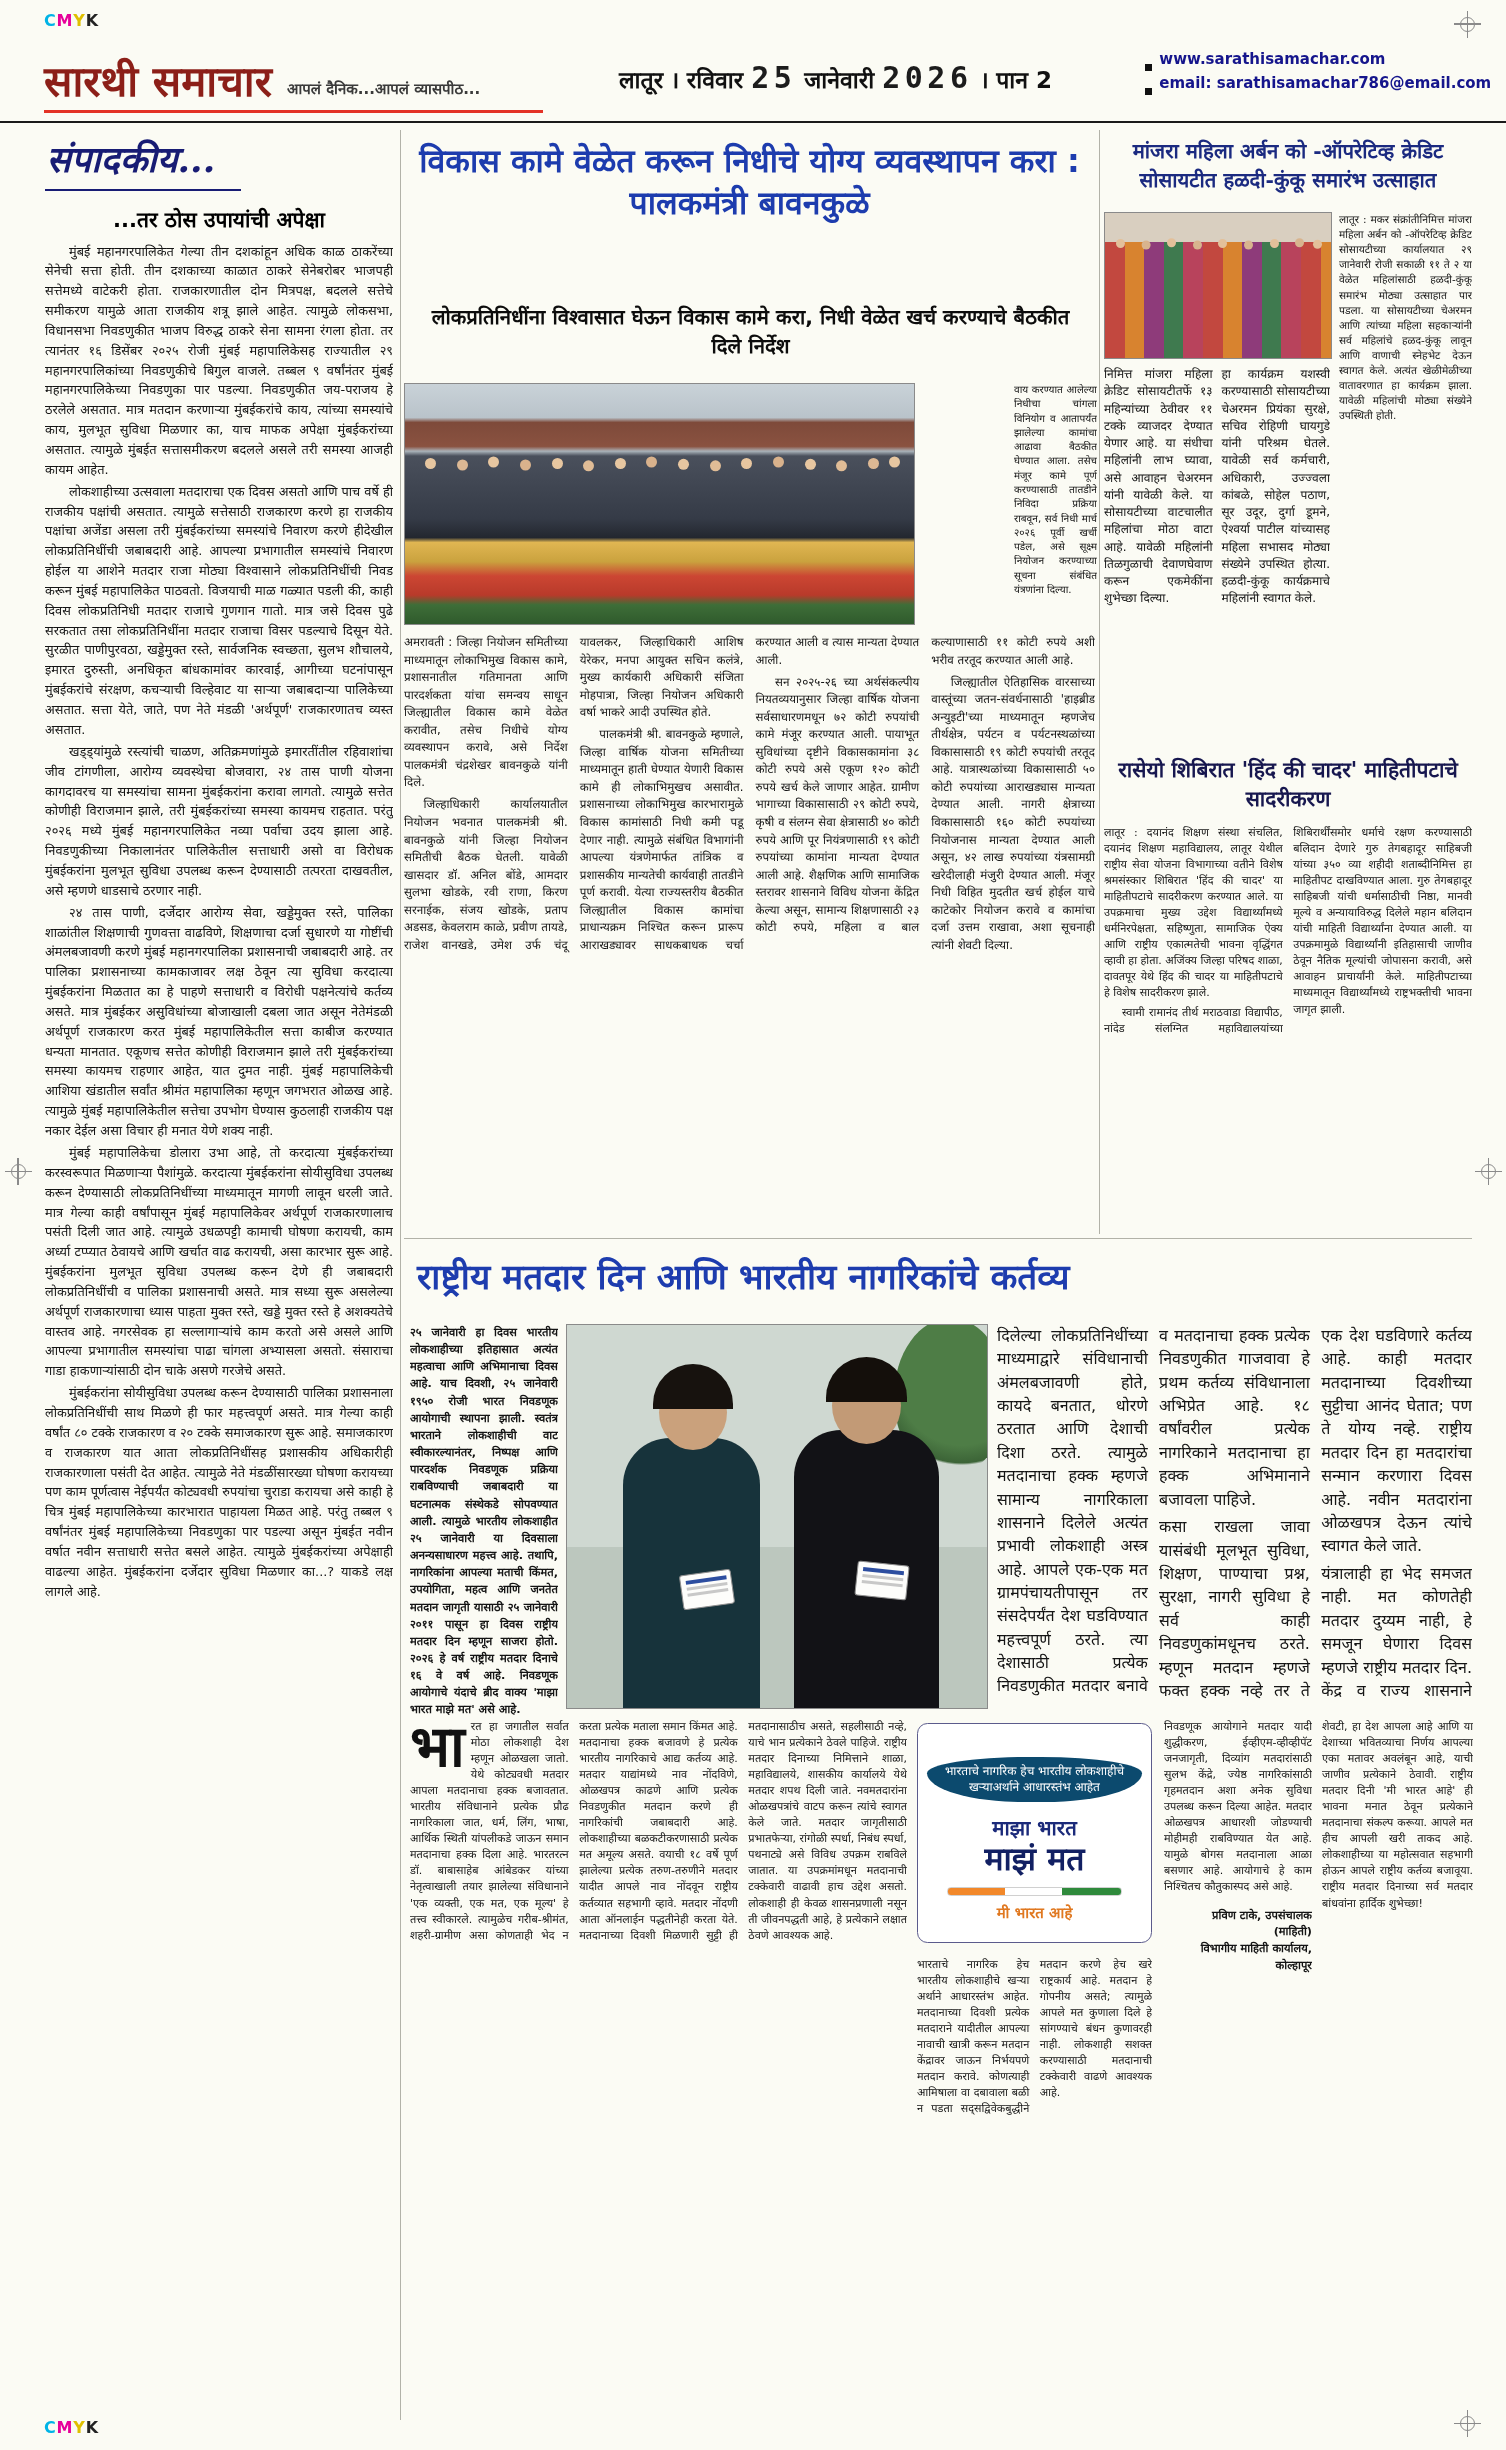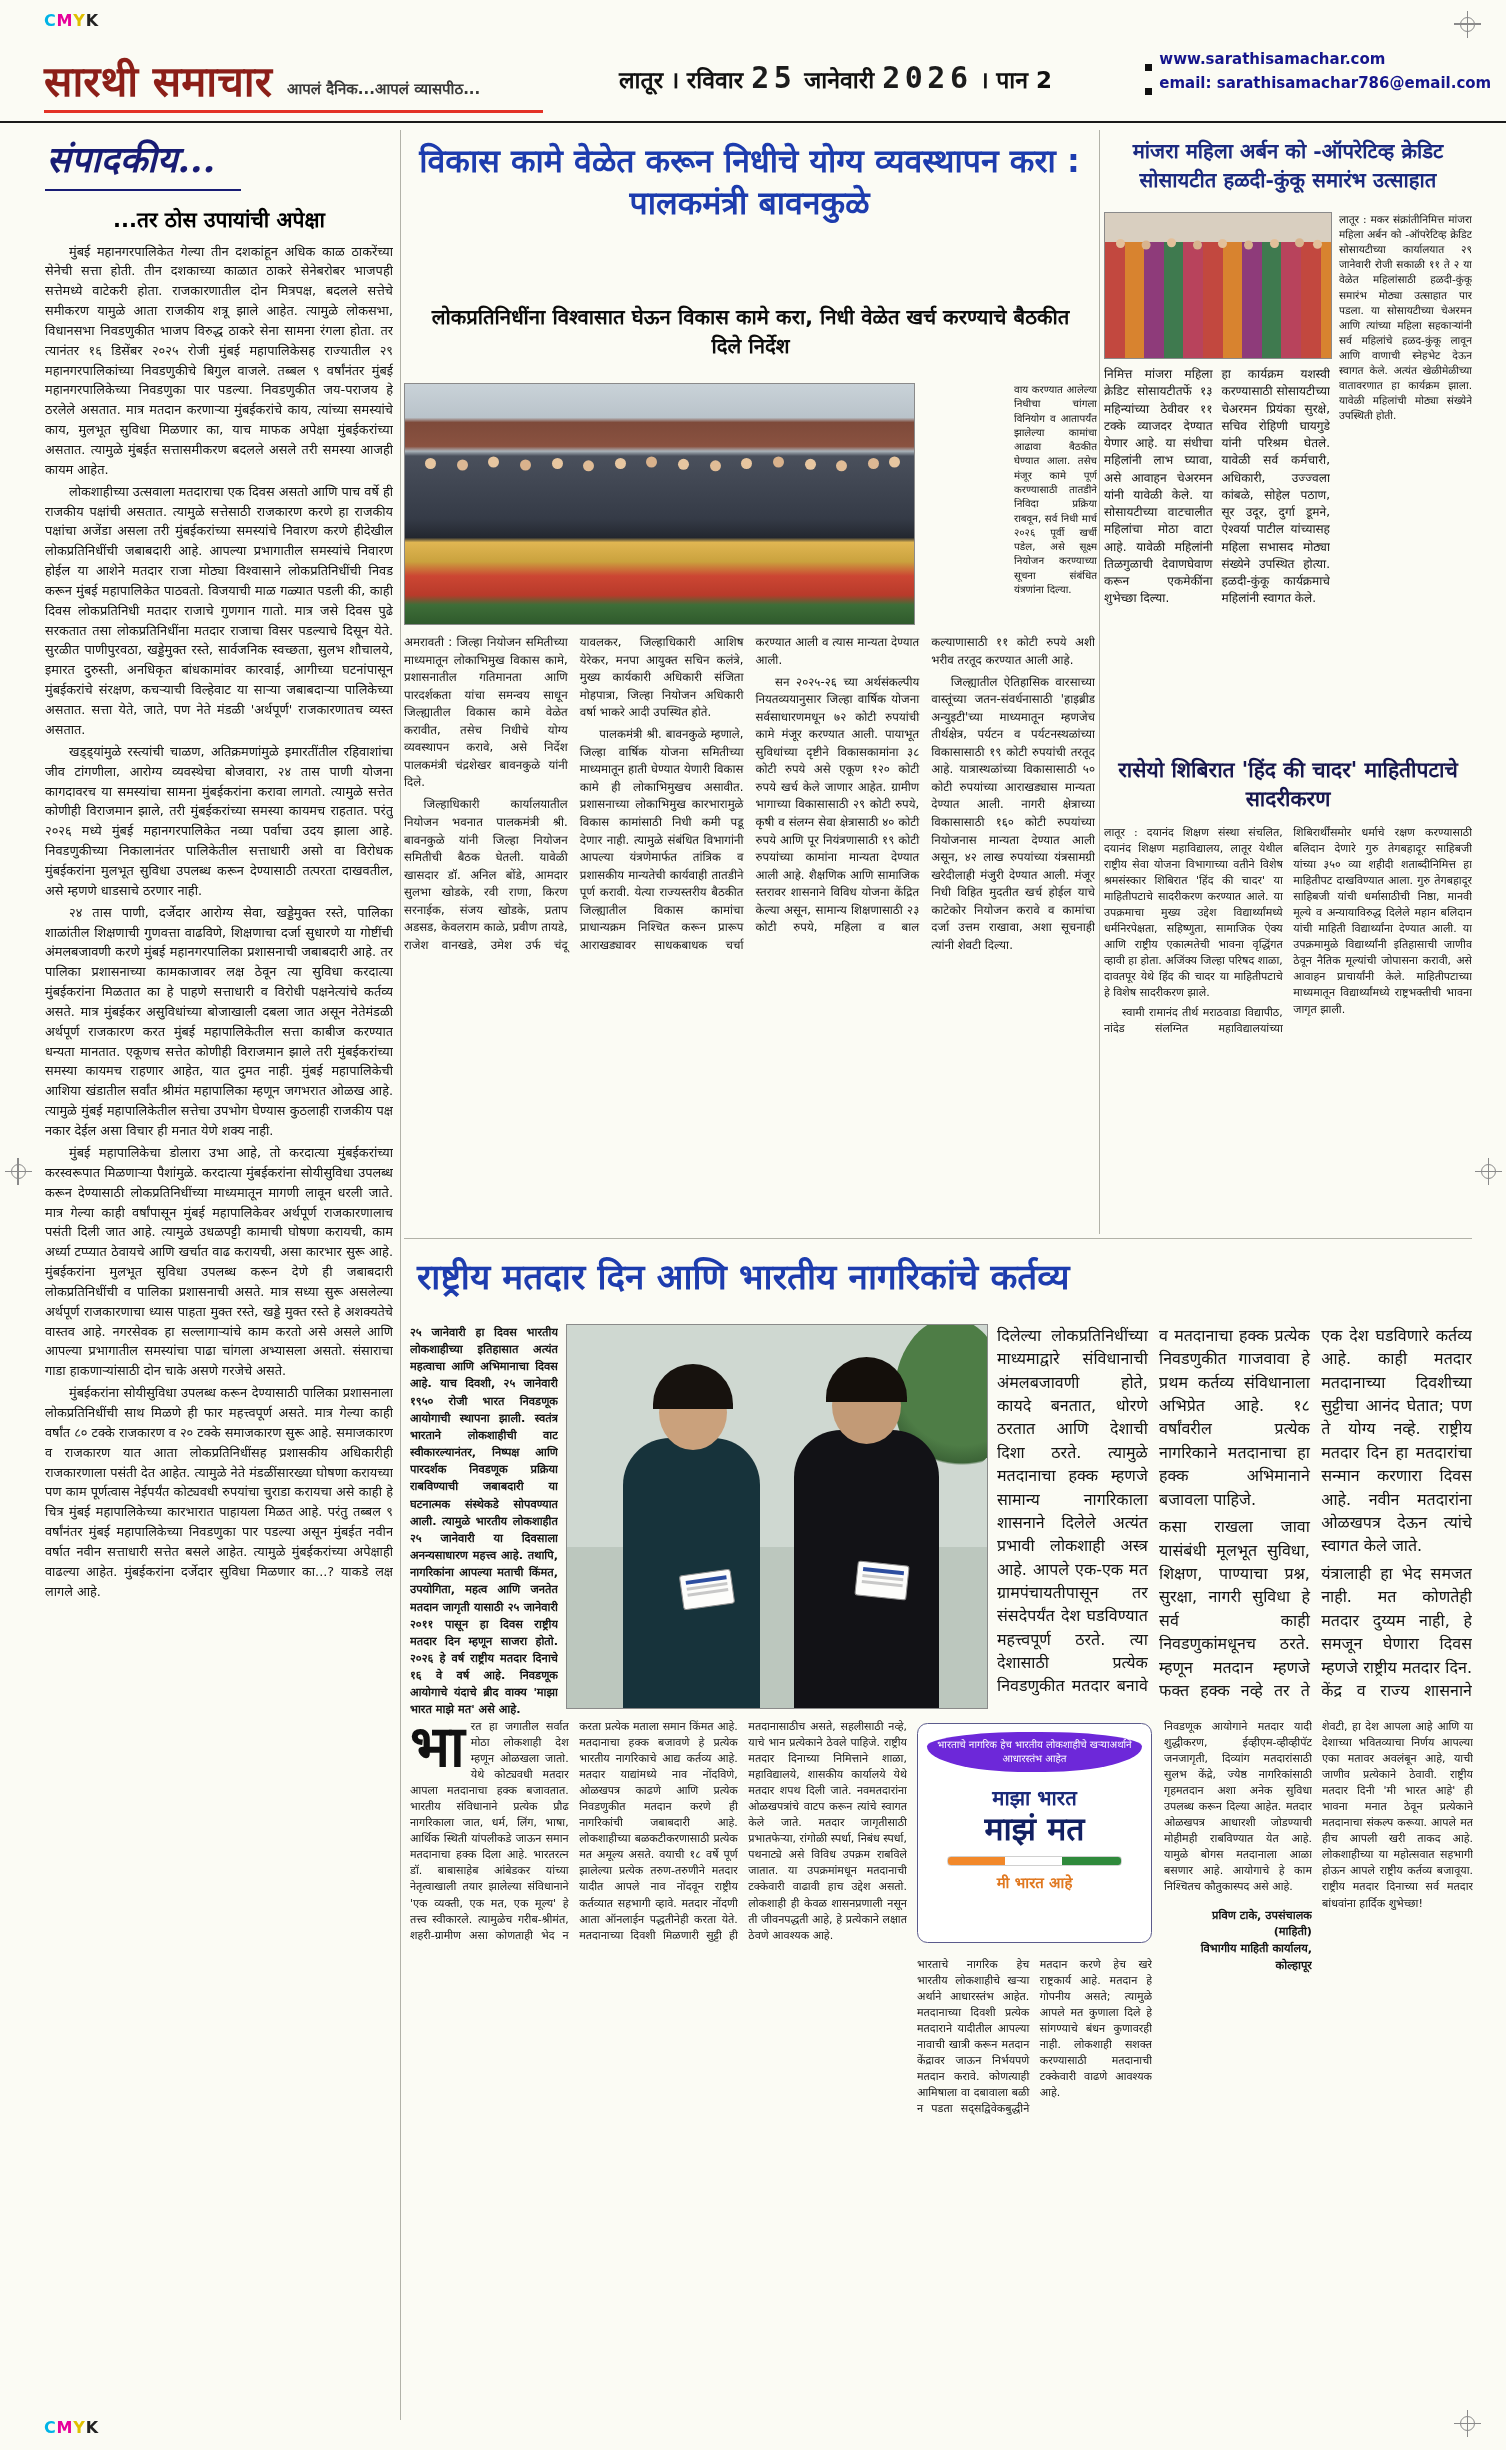--- a/index.html
+++ b/index.html
@@ -100,22 +100,22 @@
   .vt-b{left:917px;top:1957px;width:235px;height:440px;column-count:2;column-gap:10.5px;
         font-size:11px;line-height:1.46;text-align:justify;overflow:hidden;}
   .vt-c{top:1719px;height:678px;font-size:11px;line-height:1.46;text-align:justify;overflow:hidden;}
   .vt-c1{left:1164px;width:148px;}
   .vt-c2{left:1322px;width:151px;}
   .byline{margin-top:12px;font-weight:bold;font-size:11.3px;line-height:1.5;text-align:right;}
 
   
   .logo-box{left:917px;top:1723px;width:235px;height:220px;border:1.5px solid #5b5b8c;border-radius:10.5px;
             background:#ffffff;text-align:center;padding:7.5px 9px;box-sizing:border-box;}
-  .logo-ribbon{background:#6d28d9;color:#fff;font-size:10px;line-height:1.35;padding:6.8px 7.5px;
-               border-radius:48% 48% 46% 46% / 36% 36% 64% 64%;}
+  .logo-ribbon{background:#0c4a6e;color:#fff;font-size:12px;line-height:1.35;padding:6.8px 7.5px;
+               border-radius:48% 48% 46% 46% / 36% 36% 64% 64%;margin-top:25px;}
   .logo-l1{margin-top:10.5px;font-size:20.3px;font-weight:bold;color:#1b2a7a;}
   .logo-l2{font-size:32px;font-weight:bold;color:#122063;line-height:1.15;}
   .logo-tricolor{height:7.5px;margin:9px 19.6px 6px;border:0.8px solid #d0d0d0;border-radius:3.8px;
                  background:linear-gradient(90deg,#f2882a 0 33%,#ffffff 33% 66%,#2f8a3c 66% 100%);}
   .logo-l3{font-size:15px;font-weight:bold;color:#e07820;}
 </style>
 </head>
 <body>
 
 <div class="page">

